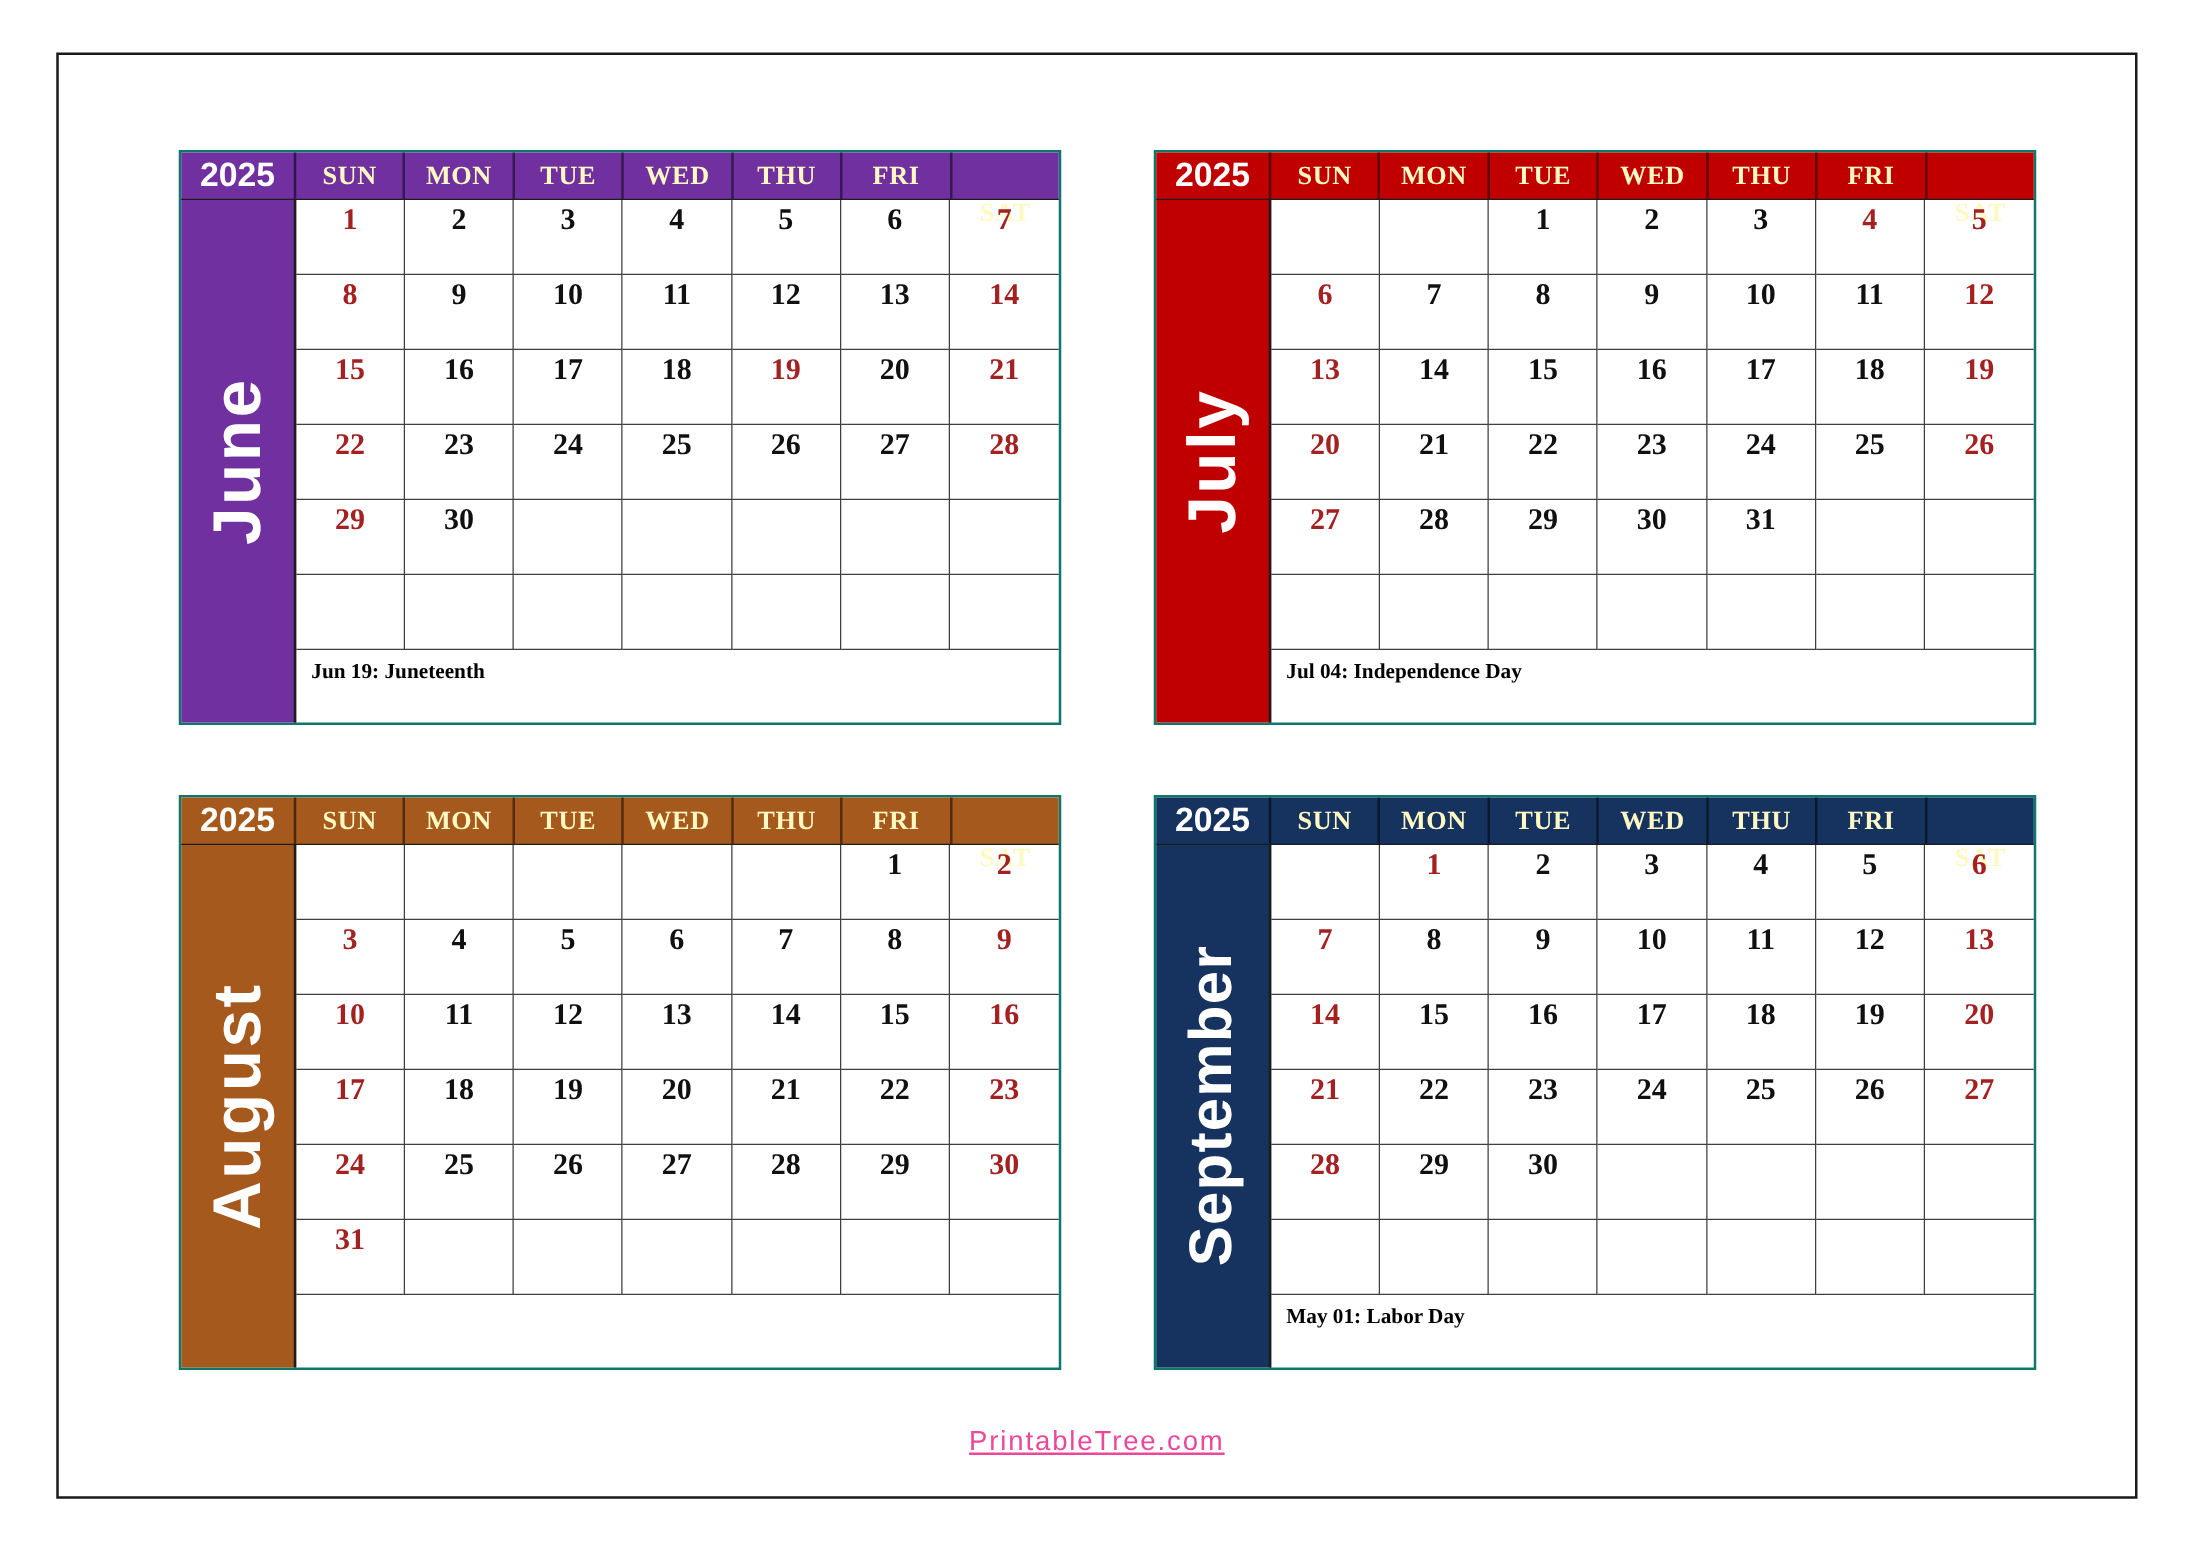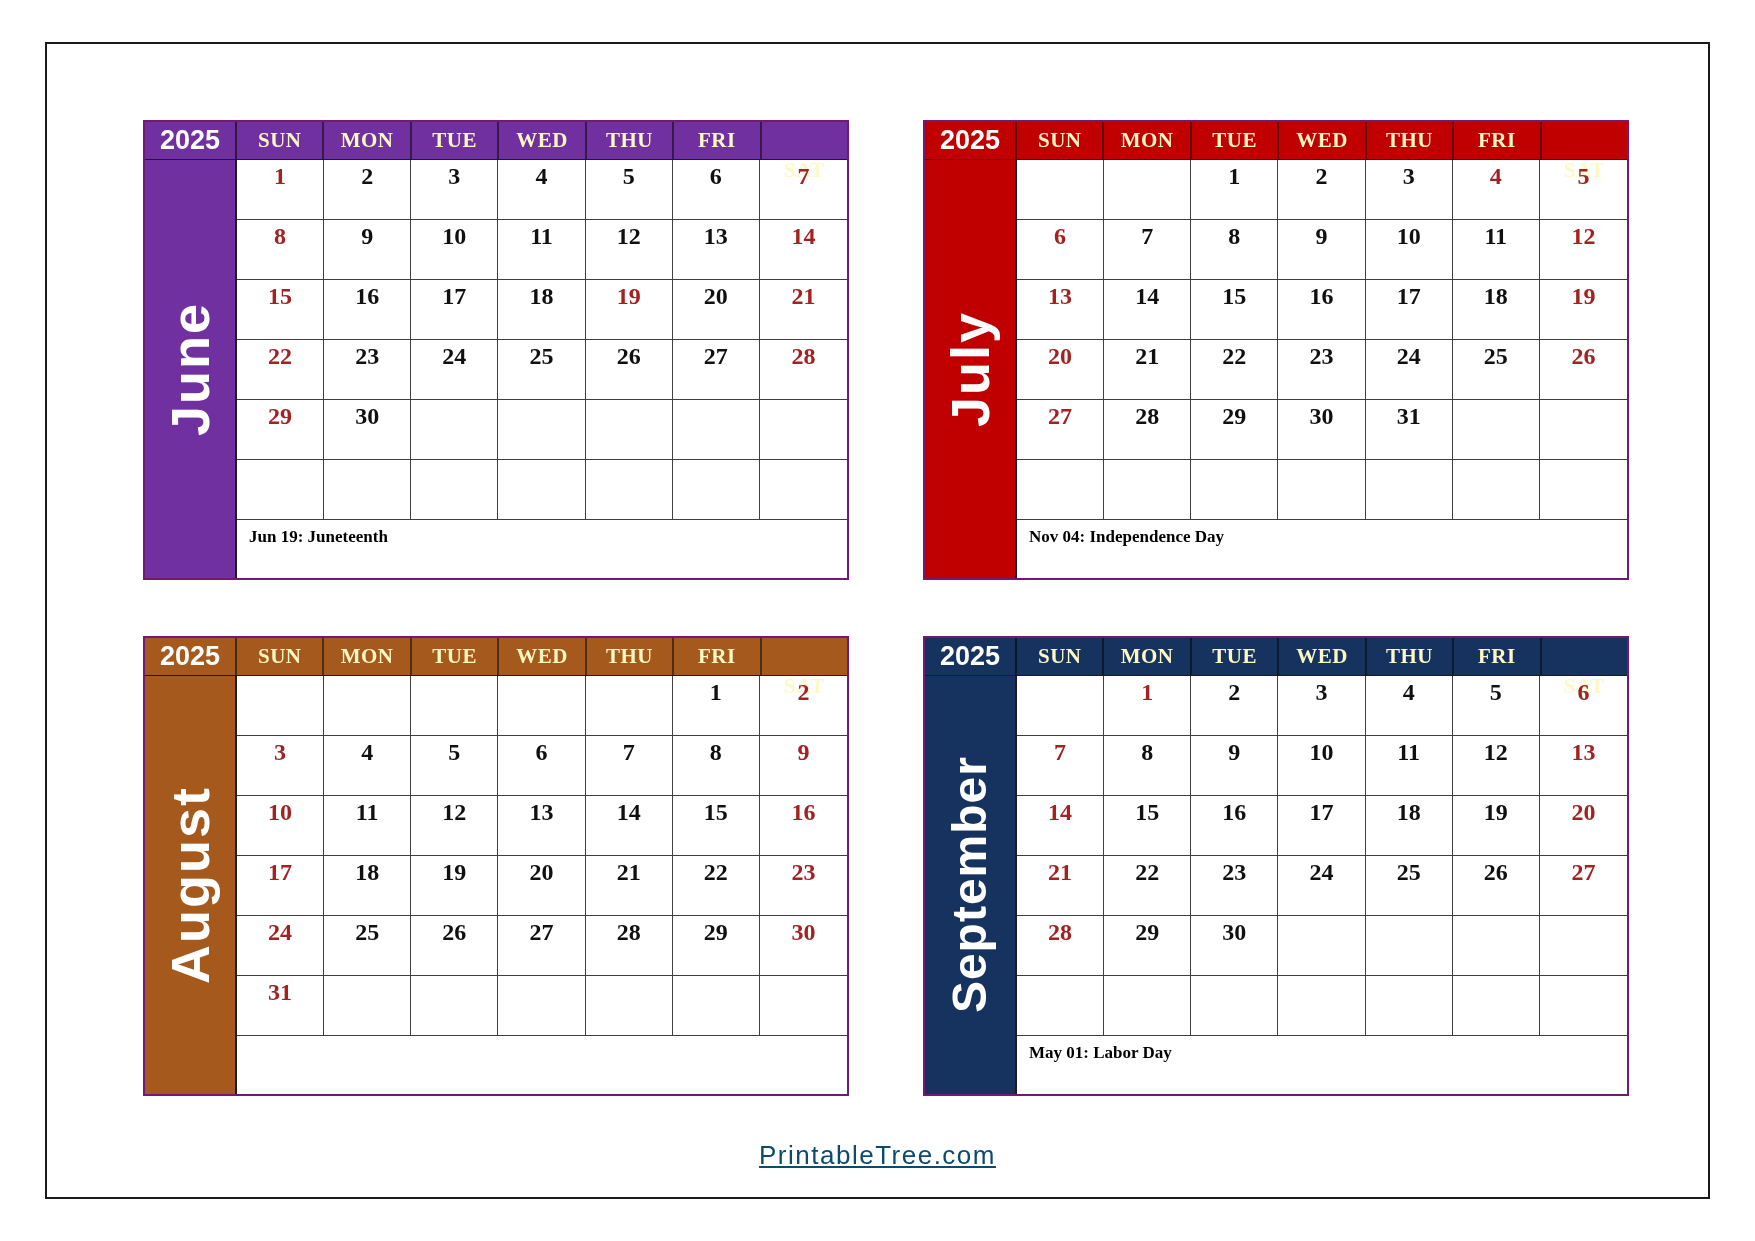--- a/index.html
+++ b/index.html
@@ -6,21 +6,21 @@
   .page {
     position:relative; width:1755px; height:1241px; background:#ffffff;
     font-family:"Liberation Serif", serif; overflow:hidden;
   }
   .page-border {
     position:absolute; left:45px; top:42px; width:1661px; height:1153px;
     border:2px solid #1a1a1a;
   }
   .calendar {
     position:absolute; width:702px; height:456px;
-    border:2px solid #701a75; background:#fff;
+    border:2px solid #0f766e; background:#fff;
     display:flex; flex-direction:column;
   }
   .cal-june      { left:143px; top:120px; }
   .cal-july      { left:923px; top:120px; }
   .cal-august    { left:143px; top:636px; }
   .cal-september { left:923px; top:636px; }
 
   .cal-header { display:flex; height:37px; background:var(--accent); border-bottom:1px solid #1c1c1c; flex:0 0 auto; }
   .year-cell {
     width:90px; flex:0 0 auto; color:#fff;
@@ -60,22 +60,22 @@
   .cell:nth-child(7n) { border-right:none; }
   .cell.red { color:#a32121; }
 
   .note {
     flex:1; padding:7px 0 0 12px;
     font-weight:bold; font-size:17px; color:#000000;
   }
 
   .site-link-wrap { position:absolute; left:0; top:1140px; width:100%; text-align:center; }
   .site-link {
-    font-family:"Liberation Sans", sans-serif; font-size:26px; letter-spacing:1.5px;
-    color:#0c4a6e; text-decoration:underline; cursor:pointer;
+    font-family:"Liberation Sans", sans-serif; font-size:22px; letter-spacing:1.5px;
+    color:#ec4899; text-decoration:underline; cursor:pointer;
   }
 </style>
 </head>
 <body>
 
 <div class="page">
   <div class="page-border"></div>
 
   <div class="calendar cal-june" style="--accent: #7030A0;">
     <div class="cal-header">
@@ -199,21 +199,21 @@
             <div class="cell"></div>
             <div class="cell"></div>
             <div class="cell"></div>
             <div class="cell"></div>
             <div class="cell"></div>
             <div class="cell"></div>
             <div class="cell"></div>
             <div class="cell"></div>
             <div class="cell"></div>
           </div>
-        <div class="note">Nov 04: Independence Day</div>
+        <div class="note">Jul 04: Independence Day</div>
       </div>
     </div>
   </div>
 
   <div class="calendar cal-august" style="--accent: #A5591C;">
     <div class="cal-header">
       <div class="year-cell">2025</div>
       <div class="day-headers">
           <div class="dh">SUN</div>
           <div class="dh">MON</div>

